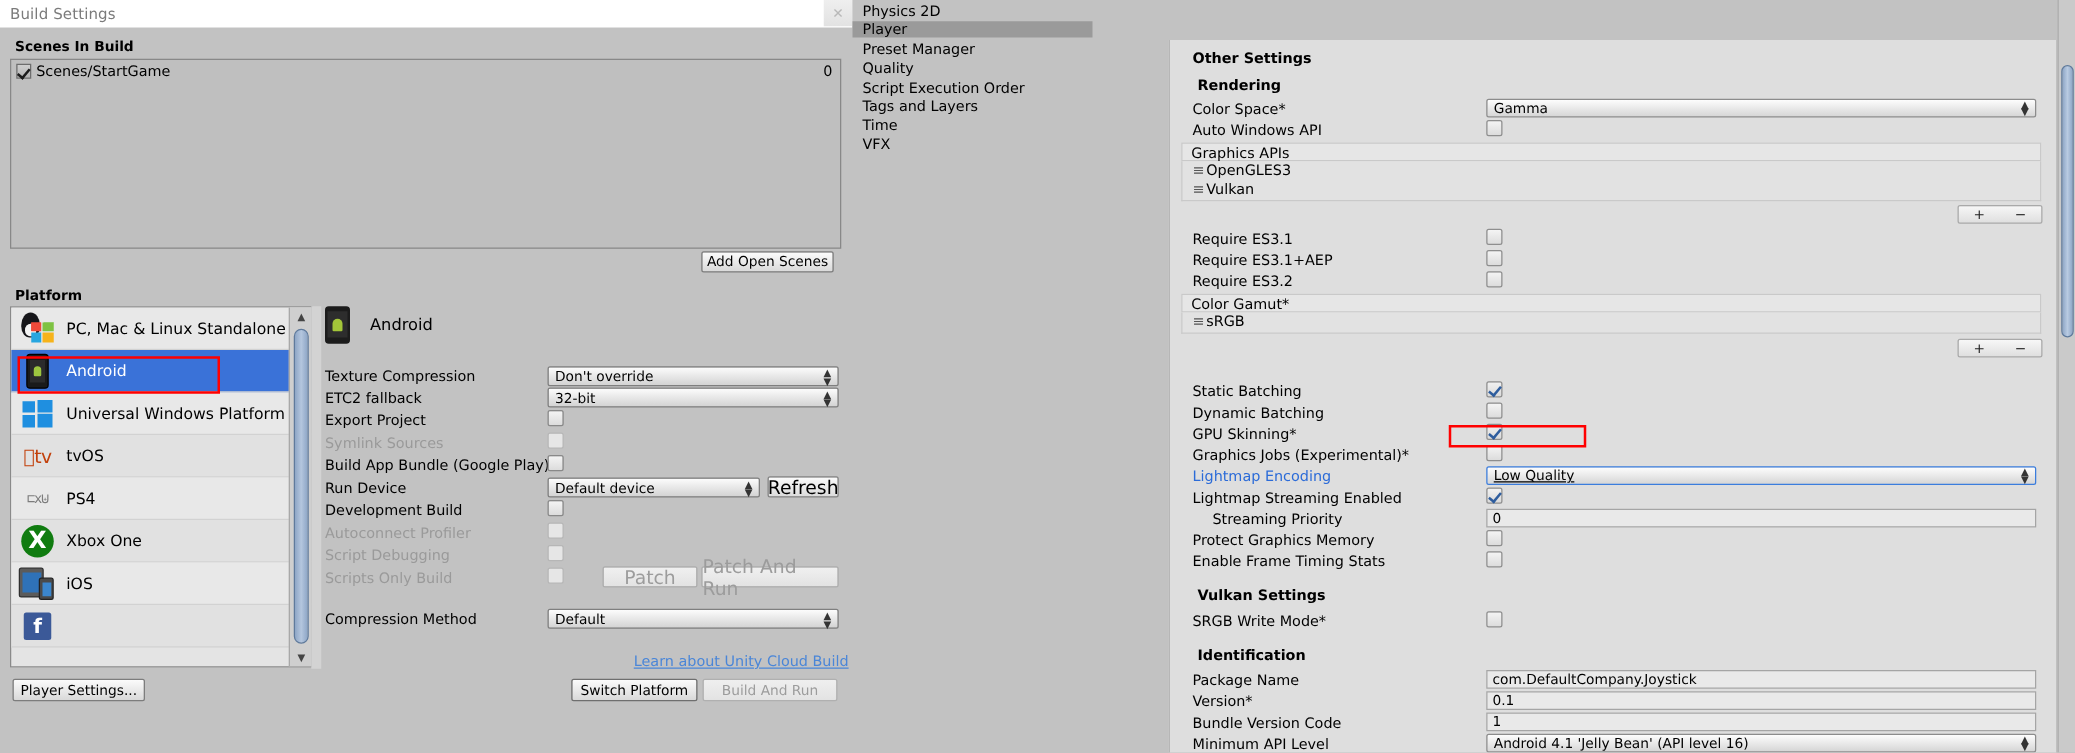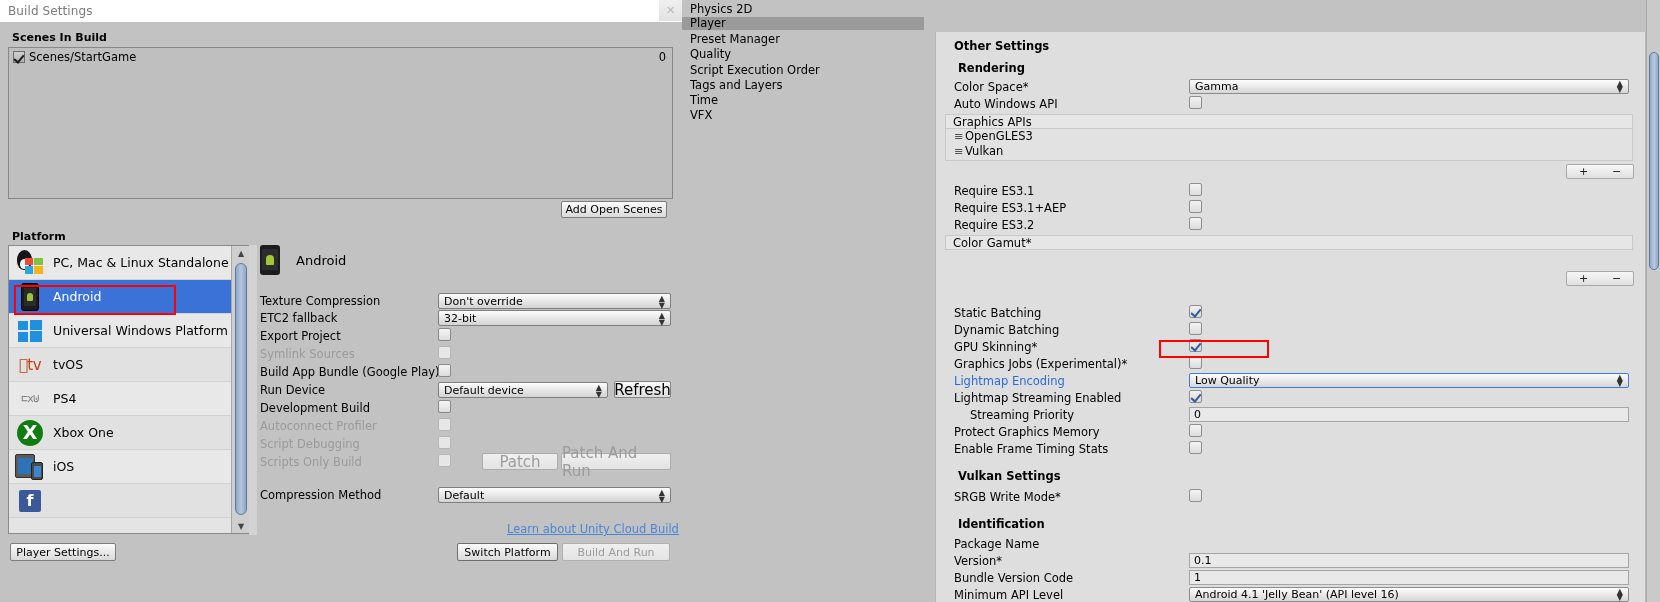--- a/index.html
+++ b/index.html
@@ -290,21 +290,21 @@
   .rcheck.on::after {
     content:""; position:absolute; left:3px; top:1px; width:4px; height:8px;
     border: solid #2e5d9e; border-width: 0 2px 2px 0; transform: rotate(40deg);
   }
   .rpopup {
     position:absolute; left:245px; top:0; height:15px; width: 440px;
     background: linear-gradient(to bottom,#fdfdfd,#d6d6d6);
     border:1px solid #8c8c8c; border-radius:2px;
     font-size:11px; line-height:14px; padding-left:5px;
   }
-  .rpopup.focus { border-color:#3b7ddd; }
+  .rpopup.focus { border-color:#3b7ddd;text-decoration:underline; }
   .rpopup .arrows { position:absolute; right:5px; top:1px; font-size:8px; line-height:6px; color:#333; }
   .rfield {
     position:absolute; left:245px; top:0; height:15px; width:440px;
     background:#e9e9e9; border:1px solid #a5a5a5;
     font-size:11px; line-height:14px; padding-left:4px;
   }
   .rbar {
     position:absolute; left:9px; width:688px; height:15px;
     background:#e6e6e6; border:1px solid #c9c9c9;
     font-size:11.5px; line-height:14px; padding-left:7px;
@@ -532,21 +532,21 @@
 
     <div id="mid-scroll"></div>
 
     <div id="cloud-link">Learn about Unity Cloud Build</div>
     <div id="switch-platform">Switch Platform</div>
     <div id="build-and-run">Build And Run</div>
   </div>
 
   <div id="nav-panel">
     <div class="nav-item" style="position:absolute;top:3px;left:0;width:242px">Physics 2D</div>
-    <div class="nav-item selected" style="position:absolute;top:17px;left:0;width:242px">Player</div>
+    <div class="nav-item selected" style="position:absolute;top:17px;left:0;width:192px">Player</div>
     <div class="nav-item" style="position:absolute;top:33px;left:0;width:242px">Preset Manager</div>
     <div class="nav-item" style="position:absolute;top:48px;left:0;width:242px">Quality</div>
     <div class="nav-item" style="position:absolute;top:64px;left:0;width:242px">Script Execution Order</div>
     <div class="nav-item" style="position:absolute;top:79px;left:0;width:242px">Tags and Layers</div>
     <div class="nav-item" style="position:absolute;top:94px;left:0;width:242px">Time</div>
     <div class="nav-item" style="position:absolute;top:109px;left:0;width:242px">VFX</div>
   </div>
 
   <div id="right-panel">
     <div id="right-inner">
@@ -589,20 +589,25 @@
       <div class="rrow" style="top:168px">
         <div class="rlabel">Require ES3.1+AEP</div>
         <div class="rcheck"></div>
       </div>
       <div class="rrow" style="top:185px">
         <div class="rlabel">Require ES3.2</div>
         <div class="rcheck"></div>
       </div>
 
       <div class="rbar" style="top:203px">Color Gamut*</div>
+      <div class="rlist" style="top:218px; height:17px;">
+        <div class="rlist-item">
+          <span class="grip">≡</span><span>sRGB</span>
+        </div>
+      </div>
       <div class="plusminus" style="left:630px; top:239px;">
         <span>+</span>
         <span>−</span>
       </div>
 
       <div class="rrow" style="top:273px">
         <div class="rlabel">Static Batching</div>
         <div class="rcheck on"></div>
       </div>
       <div class="rrow" style="top:290px">
@@ -646,20 +651,21 @@
       <div class="r-h2" style="left:22px; top:437px;">Vulkan Settings</div>
       <div class="rrow" style="top:457px">
         <div class="rlabel">SRGB Write Mode*</div>
         <div class="rcheck"></div>
       </div>
 
       <div class="r-h2" style="left:22px; top:485px;">Identification</div>
 
       <div class="rrow" style="top:504px">
         <div class="rlabel">Package Name</div>
+        <div class="rfield" style="width:440px">com.DefaultCompany.Joystick</div>
       </div>
       <div class="rrow" style="top:521px">
         <div class="rlabel">Version*</div>
         <div class="rfield" style="width:440px">0.1</div>
       </div>
       <div class="rrow" style="top:538px">
         <div class="rlabel">Bundle Version Code</div>
         <div class="rfield" style="width:440px">1</div>
       </div>
       <div class="rrow" style="top:555px">

